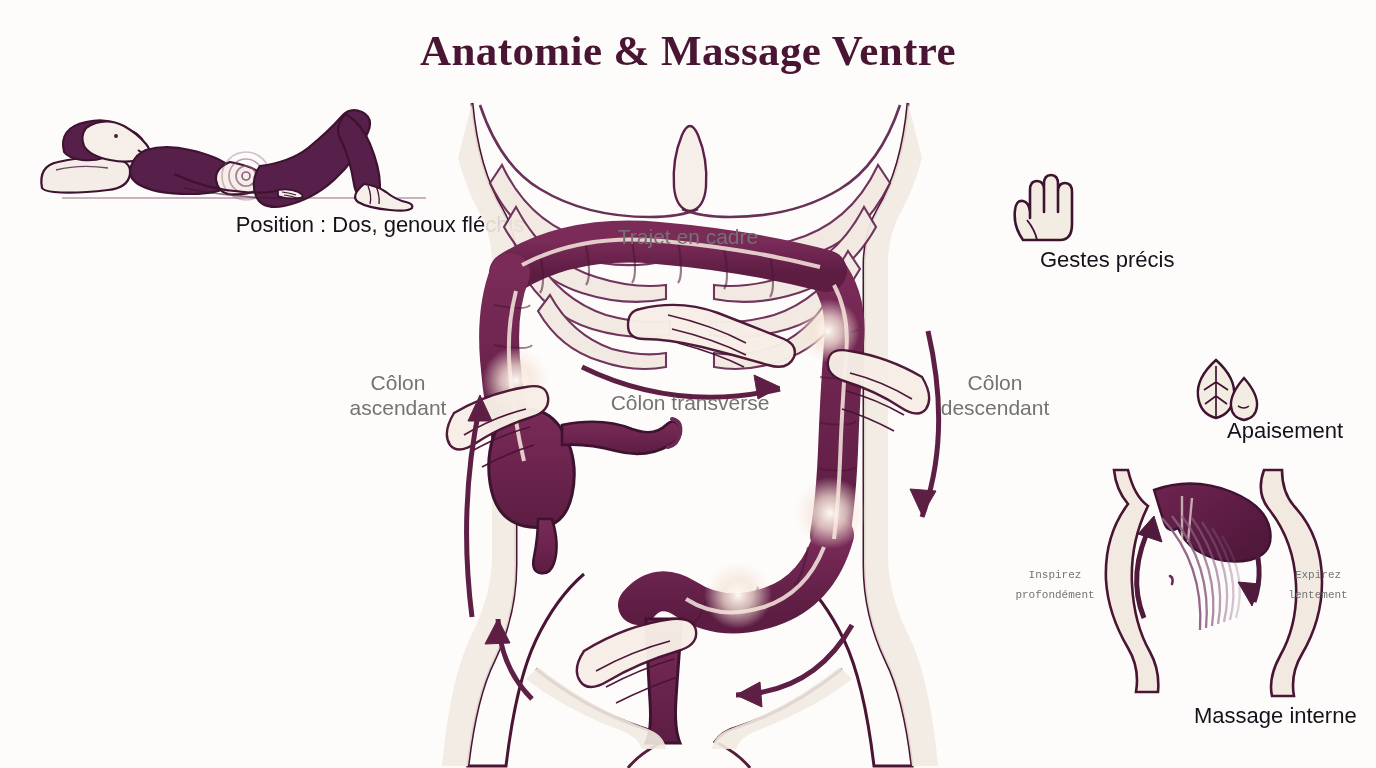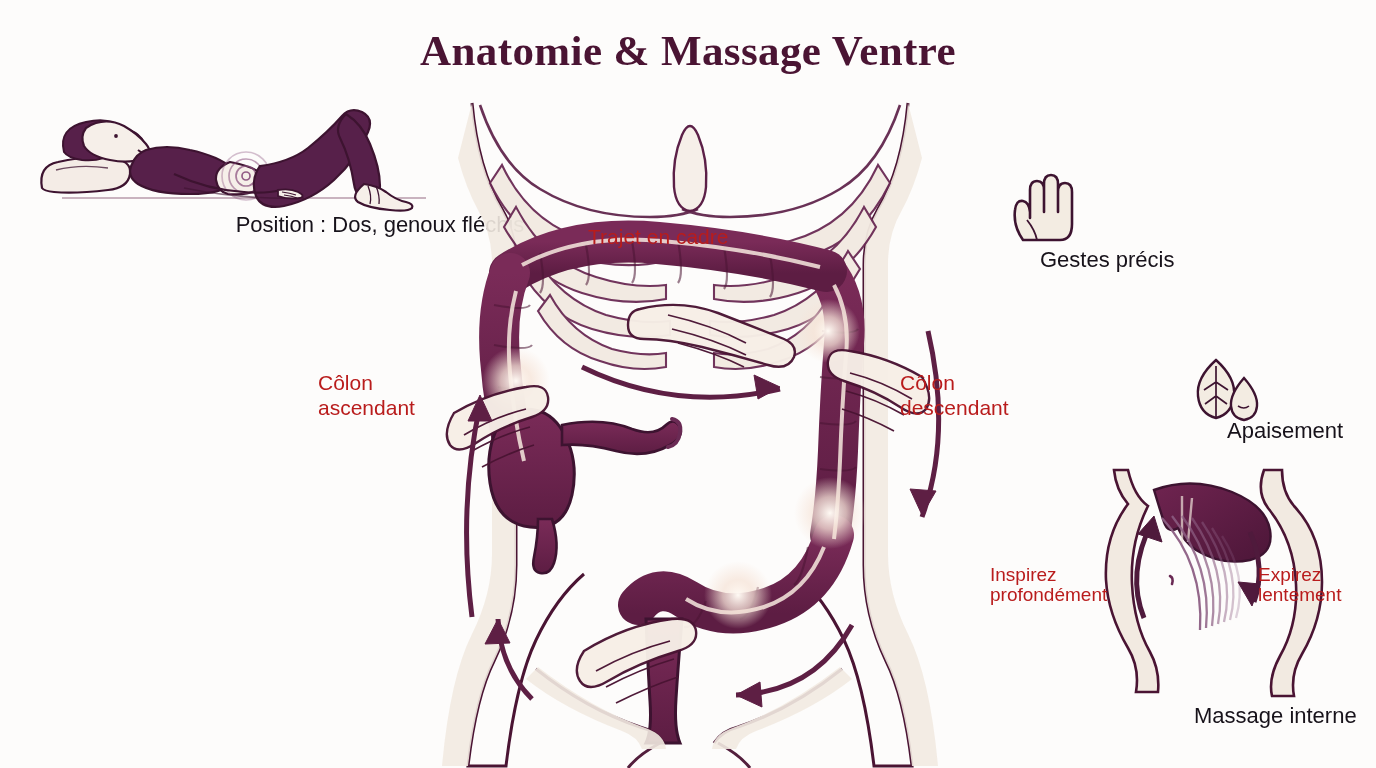--- a/index.html
+++ b/index.html
@@ -15,27 +15,27 @@
     position:absolute;left:0;top:26px;width:1376px;
     text-align:center;
     font-family:"Liberation Serif", serif;
     font-weight:bold;
     font-size:43px;
     letter-spacing:.4px;
     color:#4a1433;
   }
   .lbl{
     position:absolute;
-    color:#b91c1c;
+    color:#737373;
     font-size:21px;
     line-height:25px;
-    text-align:left;
+    text-align:center;
     white-space:pre-line;
   }
-  .lbl.sm{font-size:19px;line-height:20px;}
+  .lbl.sm{font-size:11px;line-height:20px;font-family:Liberation Mono, monospace;}
   .cap{
     position:absolute;
     color:#17121a;
     font-size:22px;
     text-align:center;
     width:100%;
   }
   svg{display:block;overflow:visible;}
   .svgbox{position:absolute;}
 </style>
@@ -217,20 +217,21 @@
         <path d="M250 648 q-22 12 -32 25 M308 648 q22 12 32 25"></path>
       </g>
       <path d="M128 572 q54 42 110 62 q16 6 18 20 l-24 0 q-4 -12 -20 -18 q-58 -22 -96 -52 z" fill="#f2eae1" opacity=".9"></path>
       <path d="M430 572 q-54 42 -110 62 q-16 6 -18 20 l24 0 q4 -12 20 -18 q58 -22 96 -52 z" fill="#f2eae1" opacity=".9"></path>
     </svg>
   </div>
 
   <div class="lbl" style="left:588px;top:224px;width:200px;">Trajet en cadre</div>
   <div class="lbl" style="left:318px;top:370px;width:160px;">Côlon
 ascendant</div>
+  <div class="lbl" style="left:520px;top:390px;width:340px;">Côlon transverse</div>
   <div class="lbl" style="left:900px;top:370px;width:190px;">Côlon
 descendant</div>
 
   <div class="svgbox" style="left:1005px;top:180px;width:70px;height:62px;">
     <svg width="70" height="62" viewBox="0 0 70 62">
       <path d="M18 60 q-10 -14 -8 -30 q1 -10 8 -9 q6 1 7 11 l0 6
                l0 -28 q0 -9 7 -9 q7 0 7 9 l0 22
                l0 -28 q0 -9 7 -9 q7 0 7 9 l0 28
                l0 -20 q0 -9 7 -9 q7 0 7 9 l0 32
                q0 16 -12 16 z" fill="#f3ece2" stroke="#3d1330" stroke-width="2.6" stroke-linejoin="round"></path>

